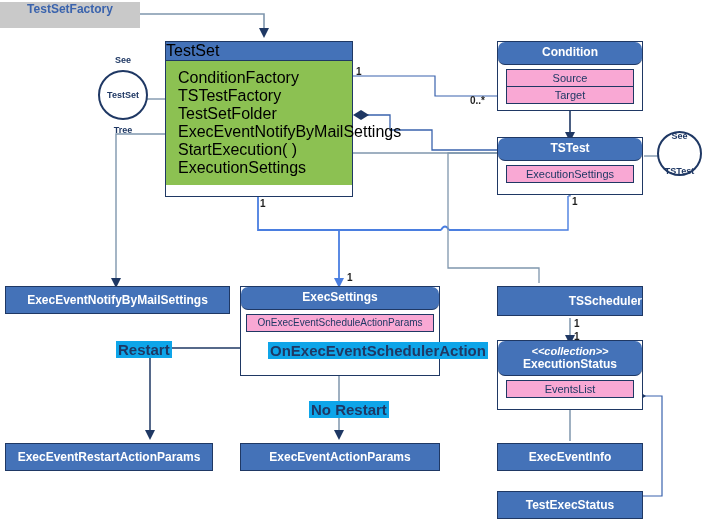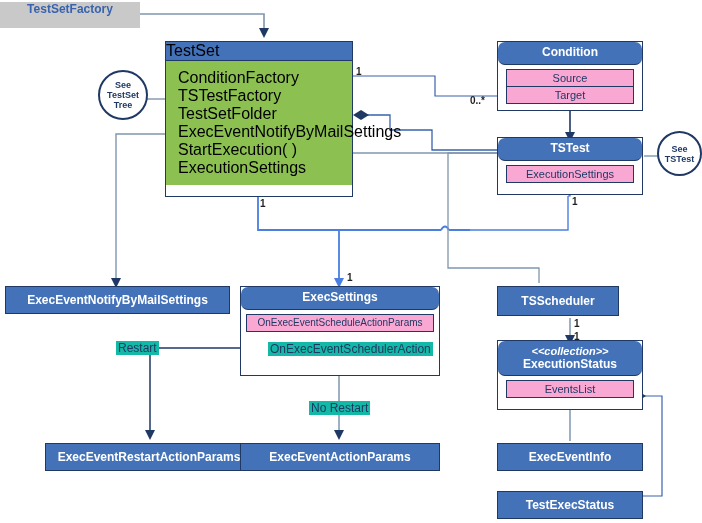--- a/index.html
+++ b/index.html
@@ -121,36 +121,37 @@
     background: #ffffff;
     color: #1f3864;
     font-weight: bold;
     font-size: 9px;
     line-height: 10px;
     display: flex;
     flex-direction: column;
     align-items: center;
     justify-content: center;
     text-align: center;
+    gap: 25px;
   }
 
   
   .elabel {
     position: absolute;
     font-size: 10px;
     color: #1f1f1f;
     font-weight: bold;
     white-space: nowrap;
     background: transparent;
   }
   .elabel.plain {
-    font-weight: normal;
-    font-size: 12px;
+    font-weight: bold;
+    font-size: 15px;
     color: #1f3864;
-    background: #14b8a6;
+    background: #0ea5e9;
     padding: 0 2px;
   }
 </style>
 </head>
 <body>
 
 <div id="canvas">
 
   <svg id="edges" viewBox="0 0 702 523" width="702" height="523">
     <defs>
@@ -261,35 +262,35 @@
 
   <div class="cls" style="left:240px; top:286px; width:200px; height:90px;">
     <div class="hdr">ExecSettings</div>
     <div class="body" style="padding:4px 5px 5px;">
       <div class="attr" style="font-size:10px;">OnExecEventScheduleActionParams</div>
     </div>
   </div>
 
   <div class="elabel plain" style="left:268px; top:342px;">OnExecEventSchedulerAction</div>
 
-  <div class="simple" style="left:497px; top:286px; width:122px; height:30px;">
+  <div class="simple" style="left:497px; top:286px; width:146px; height:30px;justify-content:flex-end;">
     <span>TSScheduler</span>
   </div>
 
   <div class="cls" style="left:497px; top:340px; width:146px; height:70px;">
     <div class="hdr">
       <span class="stereo">&lt;&lt;collection&gt;&gt;</span>
       <span>ExecutionStatus</span>
     </div>
     <div class="body">
       <div class="attr">EventsList</div>
     </div>
   </div>
 
-  <div class="simple" style="left:5px; top:443px; width:208px; height:28px;margin-left:40px;">
+  <div class="simple" style="left:5px; top:443px; width:208px; height:28px;">
     <span>ExecEventRestartActionParams</span>
   </div>
 
   <div class="simple" style="left:240px; top:443px; width:200px; height:28px;">
     <span>ExecEventActionParams</span>
   </div>
 
   <div class="simple" style="left:497px; top:491px; width:146px; height:28px;">
     <span>TestExecStatus</span>
   </div>

